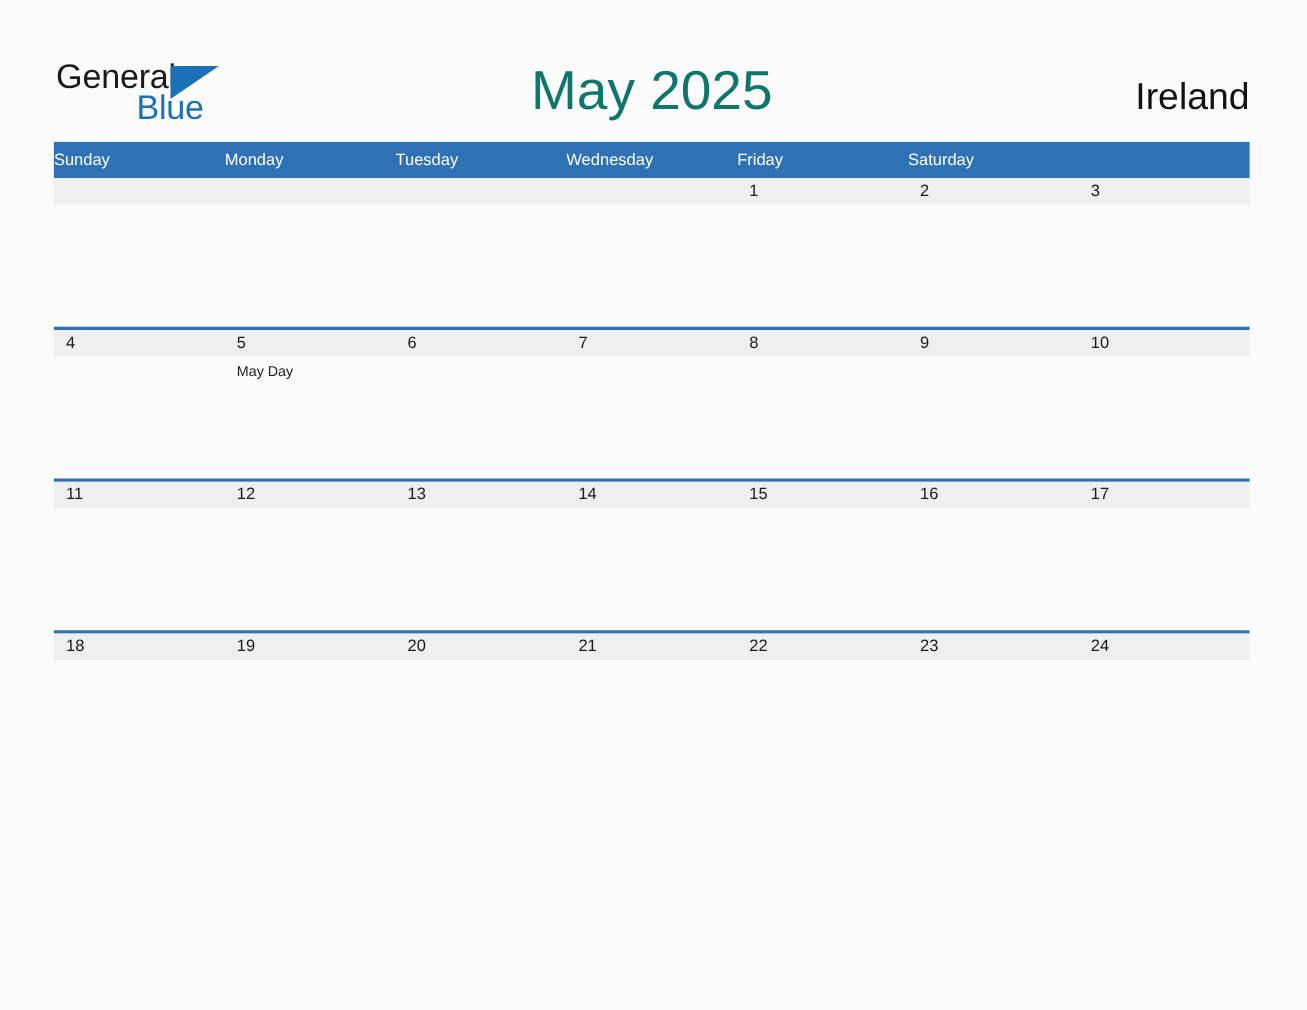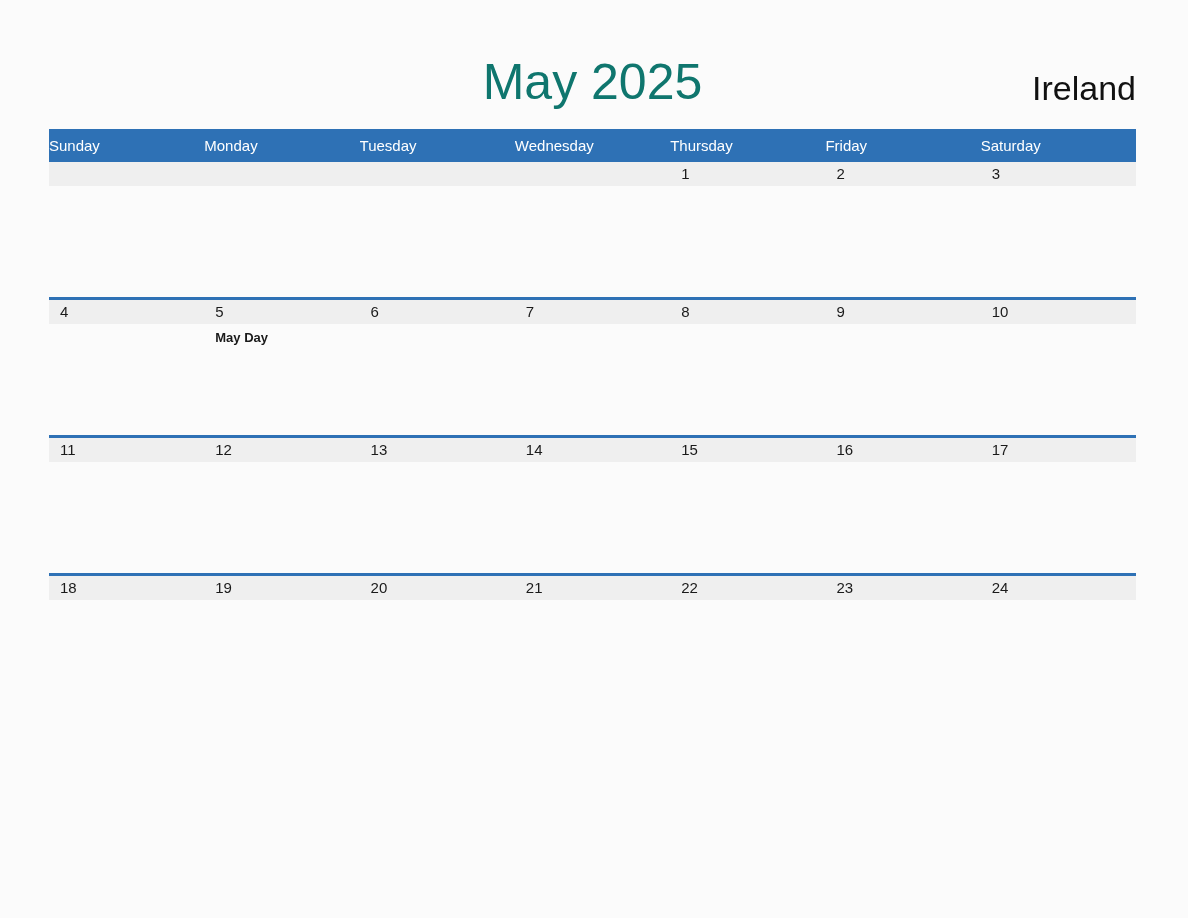--- a/index.html
+++ b/index.html
@@ -134,52 +134,55 @@
   }
 
   .week-events {
     display: grid;
     grid-template-columns: repeat(7, 1fr);
     background: #fbfbfb;
     min-height: 111px;
   }
   .events-cell {
     padding: 5px 6px 0 11px;
-    font-weight: bold;
   }
   .event {
     font-size: 13px;
     line-height: 18px;
     color: #1a1a1a;
     font-family: "Liberation Sans", sans-serif;
     white-space: nowrap;
   }
   .empty { visibility: hidden; }
 </style>
 </head>
 <body>
 
 <div class="page">
 
   <div class="header">
 
+    <div class="logo">
+      <span class="logo-general">General</span>
+      <span class="logo-tri"></span>
+      <span class="logo-blue">Blue</span>
+    </div>
 
     <div class="title">May 2025</div>
 
     <div class="country">Ireland</div>
   </div>
 
   <div class="calendar">
 
     <div class="weekdays">
       <div class="weekday">Sunday</div>
       <div class="weekday">Monday</div>
       <div class="weekday">Tuesday</div>
       <div class="weekday">Wednesday</div>
-      <div class="weekday">Thursday</div>
       <div class="weekday">Friday</div>
       <div class="weekday">Saturday</div>
     </div>
 
     <div id="weeks-container">
         <div class="week">
           <div class="week-daynums">
             <div class="daynum empty"></div>
             <div class="daynum empty"></div>
             <div class="daynum empty"></div>

